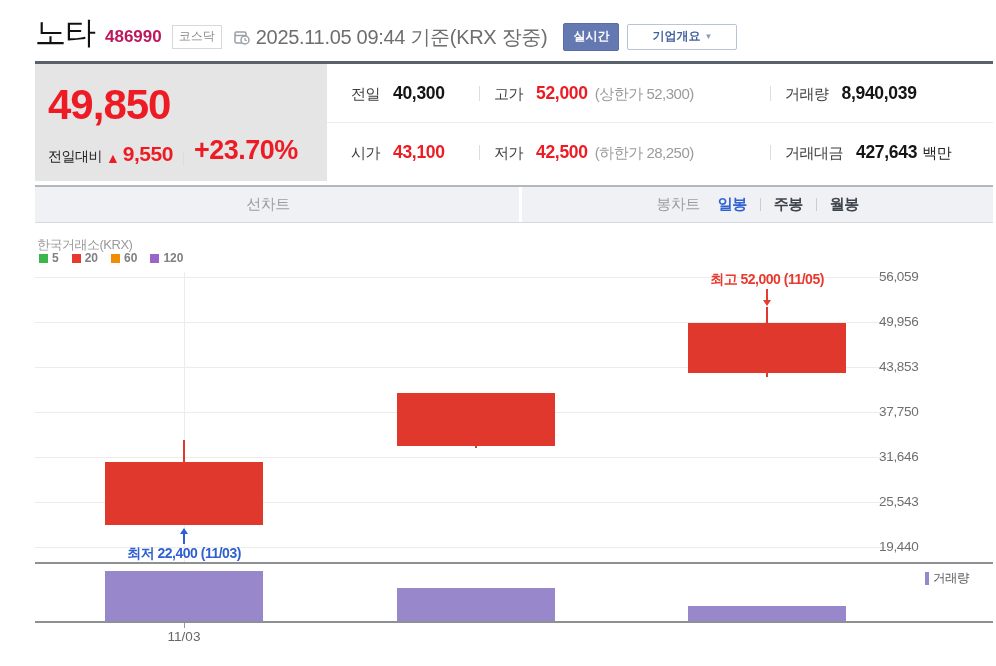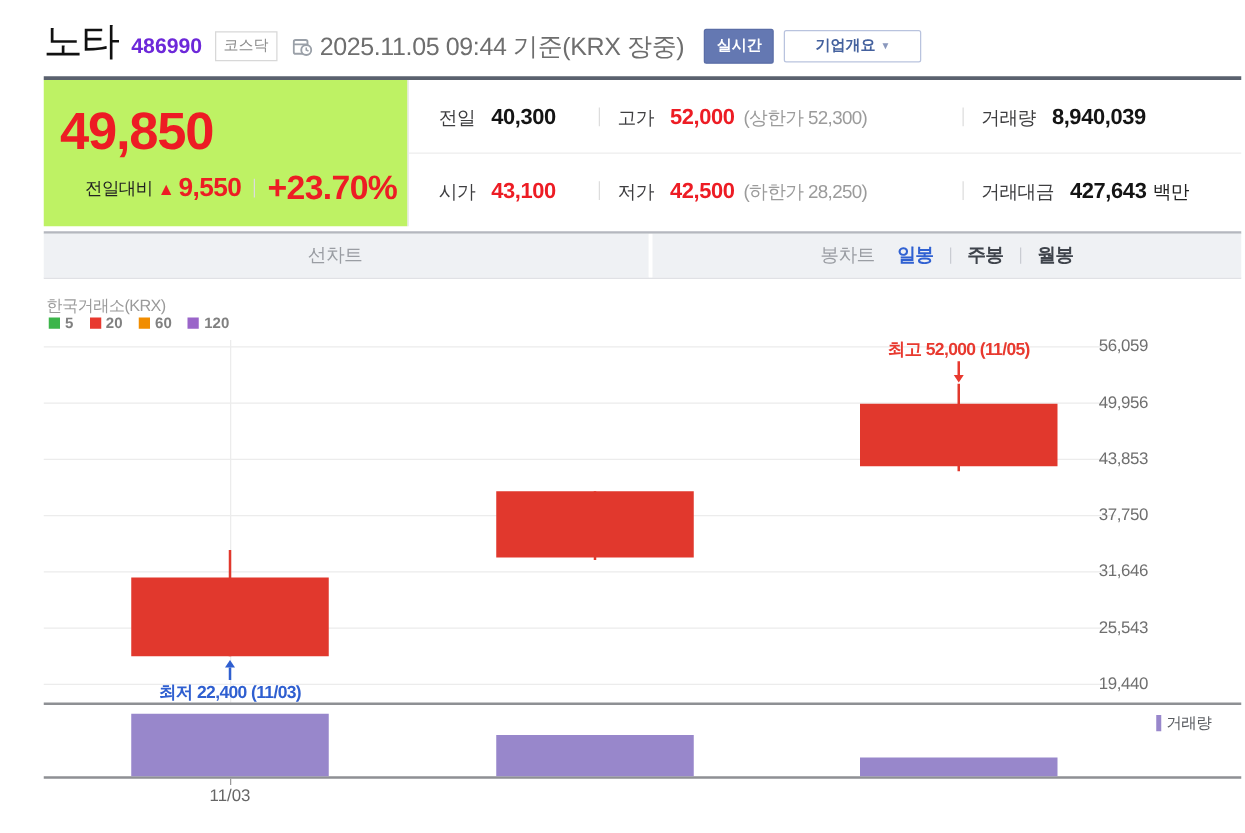--- a/index.html
+++ b/index.html
@@ -7,37 +7,37 @@
   body {
     width: 996px; height: 666px; position: relative; overflow: hidden;
     font-family: "Liberation Sans", "DejaVu Sans", sans-serif;
     -webkit-font-smoothing: antialiased;
   }
 
   
   .header { position:absolute; left:35px; top:12px; width:958px; height:42px;
             display:flex; align-items:center; }
   .stock-name { font-size:31px; color:#111; letter-spacing:-1px; font-weight:400; }
-  .stock-code { font-size:17px; font-weight:bold; color:#6d28d9; margin-left:10px; margin-top:8px; }
+  .stock-code { font-size:17px; font-weight:bold; color:#be185d; margin-left:10px; margin-top:8px; }
   .market-badge { margin-left:10px; margin-top:8px; font-size:12px; color:#8a8a8a;
                   border:1px solid #d8d8d8; background:#fff; padding:2px 6px 3px; }
   .clock-icon { margin-left:12px; margin-top:9px; width:16px; height:15px; display:inline-block; }
   .quote-datetime { font-size:20px; color:#6e6e6e; margin-left:6px; margin-top:9px; letter-spacing:-0.3px; }
   .realtime-btn { margin-left:16px; margin-top:8px; font-size:12px; font-weight:bold; color:#fff;
                   background:#6478b2; border:1px solid #5a6da6; border-radius:2px; padding:4px 9px 5px; cursor:pointer; }
   .overview-btn { margin-left:8px; margin-top:8px; font-size:12px; font-weight:bold; color:#44619e;
                   background:#fff; border:1px solid #b9c3de; border-radius:2px; padding:3px 24px 4px; cursor:pointer; }
   .overview-btn .caret { font-size:8px; color:#8a98bd; margin-left:4px; vertical-align:1px; }
 
   
   .infobox { position:absolute; left:35px; top:61px; width:958px; height:120px;
              border-top:3px solid #5a616e; display:flex; }
-  .price-cell { width:291px; background:#bef264; padding:20px 0 0 13px; }
+  .price-cell { width:291px; background:#e5e5e5; padding:20px 0 0 13px; }
   .current-price { font-size:42px; font-weight:bold; color:#ed1c24; line-height:1.0; letter-spacing:-1px; }
-  .change-row { display:flex; align-items:center; margin-top:9px;margin-left:20px; }
+  .change-row { display:flex; align-items:flex-end; margin-top:9px; }
   .change-label { font-size:14px; color:#222; letter-spacing:-0.5px; }
   .up-triangle { color:#ed1c24; font-size:14px; margin:0 3px 0 4px; }
   .change-value { font-size:21px; font-weight:bold; color:#ed1c24; letter-spacing:-0.5px; }
   .change-sep { width:1px; height:15px; background:#dcdcdc; margin:0 10px; }
   .change-percent { font-size:27px; font-weight:bold; color:#ed1c24; letter-spacing:-0.5px; }
 
   .quote-cell { flex:1; border-left:1px solid #e4e4e7; display:flex; flex-direction:column; }
   .qrow { flex:1; display:flex; align-items:center; padding-left:24px; }
   .qrow.first { border-bottom:1px solid #ededed; }
   .qcell { display:flex; align-items:flex-end; }

